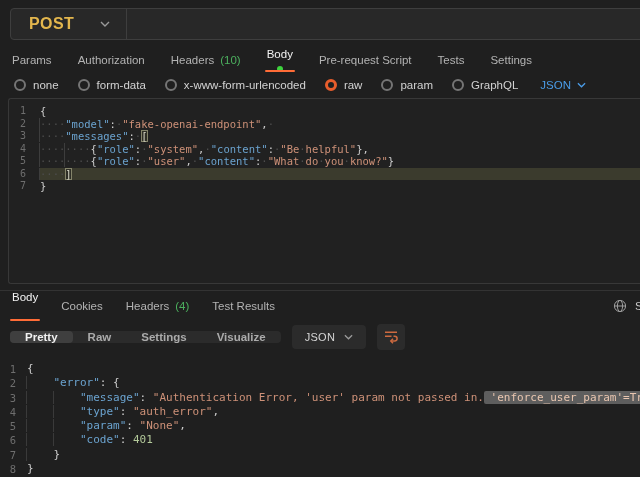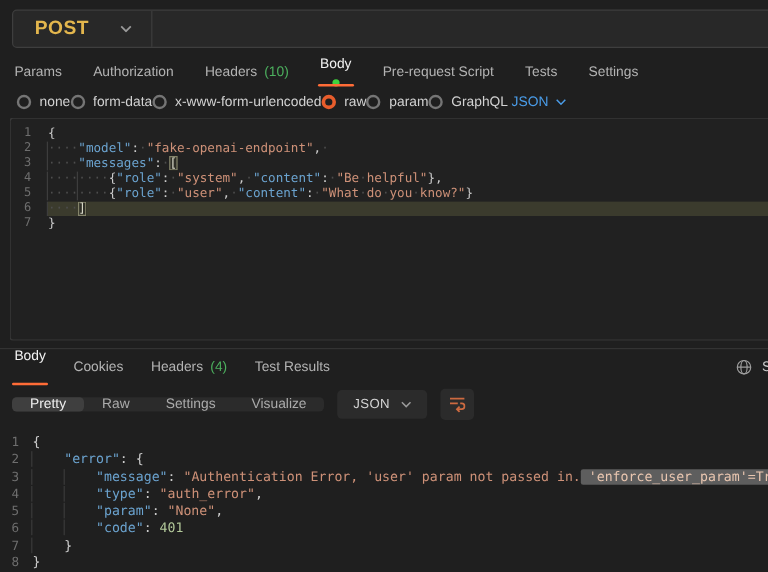--- a/index.html
+++ b/index.html
@@ -20,21 +20,21 @@
   .v-div { width:1px; align-self:stretch; background:#3e3e3e; }
   .url-text { padding-left:13px; font-size:12px; color:#e3e3e3; }
   
   .req-tabs { display:flex; gap:26px; padding-left:12px; height:25px; align-items:center; font-size:11.5px; color:#b3b3b3; }
   .tab { position:relative; display:flex; align-items:center; gap:6px; cursor:default; }
   .tab.active { color:#f2f2f2;flex-direction:column; }
   .tab.active::after { content:""; position:absolute; left:-2px; right:-2px; bottom:0; height:2px; background:#ff6c37; border-radius:1px; }
   .tab .count { color:#4cb05e; }
   .tab .dot { width:6px; height:6px; border-radius:50%; background:#3ed33e; }
   
-  .body-types { display:flex; align-items:center; padding:7px 0 7px 14px; font-size:11.5px; color:#d2d2d2; }
+  .body-types { display:flex; align-items:center; gap:19px; padding:7px 0 7px 14px; font-size:11.5px; color:#d2d2d2; }
   .radio-opt { display:flex; align-items:center; gap:7px; }
   .radio { width:12px; height:12px; border-radius:50%; border:2px solid #757575; background:transparent; }
   .radio.sel { border:3.5px solid #e85d2c; }
   .raw-lang { display:flex; align-items:center; gap:6px; color:#4a9ce8; font-size:11.5px; margin-left:3px; }
   
   .code-line { display:flex; white-space:pre; }
   .gut { flex:none; text-align:right; color:#6e6e6e; }
   .content { flex:1; }
   .sg-p { color:#cdcdcd; }
   .sg-k { color:#6ba3cf; }
@@ -56,21 +56,21 @@
   .req-editor .gut { width:31px; padding-right:14px; font-size:10px; }
   .req-editor .active-line .content { background:#3b3b2d; }
   .h-div { height:1px; background:#333333; margin-top:6px; }
   
   .resp-tabs { display:flex; align-items:stretch; gap:23px; padding:0 0 0 12px; height:30px; font-size:11.5px; color:#b3b3b3; }
   .resp-right { margin-left:auto; display:flex; align-items:center; gap:8px; padding-right:0; }
   .status-clip { width:5px; overflow:hidden; color:#c9c9c9; font-size:11.5px; white-space:nowrap; }
   
   .resp-toolbar { display:flex; align-items:center; gap:11px; padding:3px 0 7px 10px; }
   .seg-group { display:flex; background:#2b2b2b; border-radius:4px; }
-  .seg { padding:0 15px; font-size:11.5px; color:#ababab; border-radius:4px; }
+  .seg { padding:0 15px; font-size:11.5px; color:#ababab; border-radius:4px;font-weight:bold; }
   .seg.active { background:#3f3f3f; color:#f0f0f0; }
   .json-dd { display:flex; align-items:center; gap:9px; background:#2b2b2b; border-radius:4px; padding:6px 13px; font-size:11px; color:#d5d5d5; letter-spacing:.3px; }
   .wrap-btn { background:#2b2b2b; border-radius:4px; width:28px; height:26px; display:flex; align-items:center; justify-content:center; }
   
   .resp-editor { padding-top:5px; font-family:"DejaVu Sans Mono", monospace; font-size:11px; }
   .resp-editor .code-line { height:14.3px; line-height:14.3px; }
   .resp-editor .gut { width:27px; padding-right:11px; font-size:10.5px; }
 </style>
 </head>
 <body>

